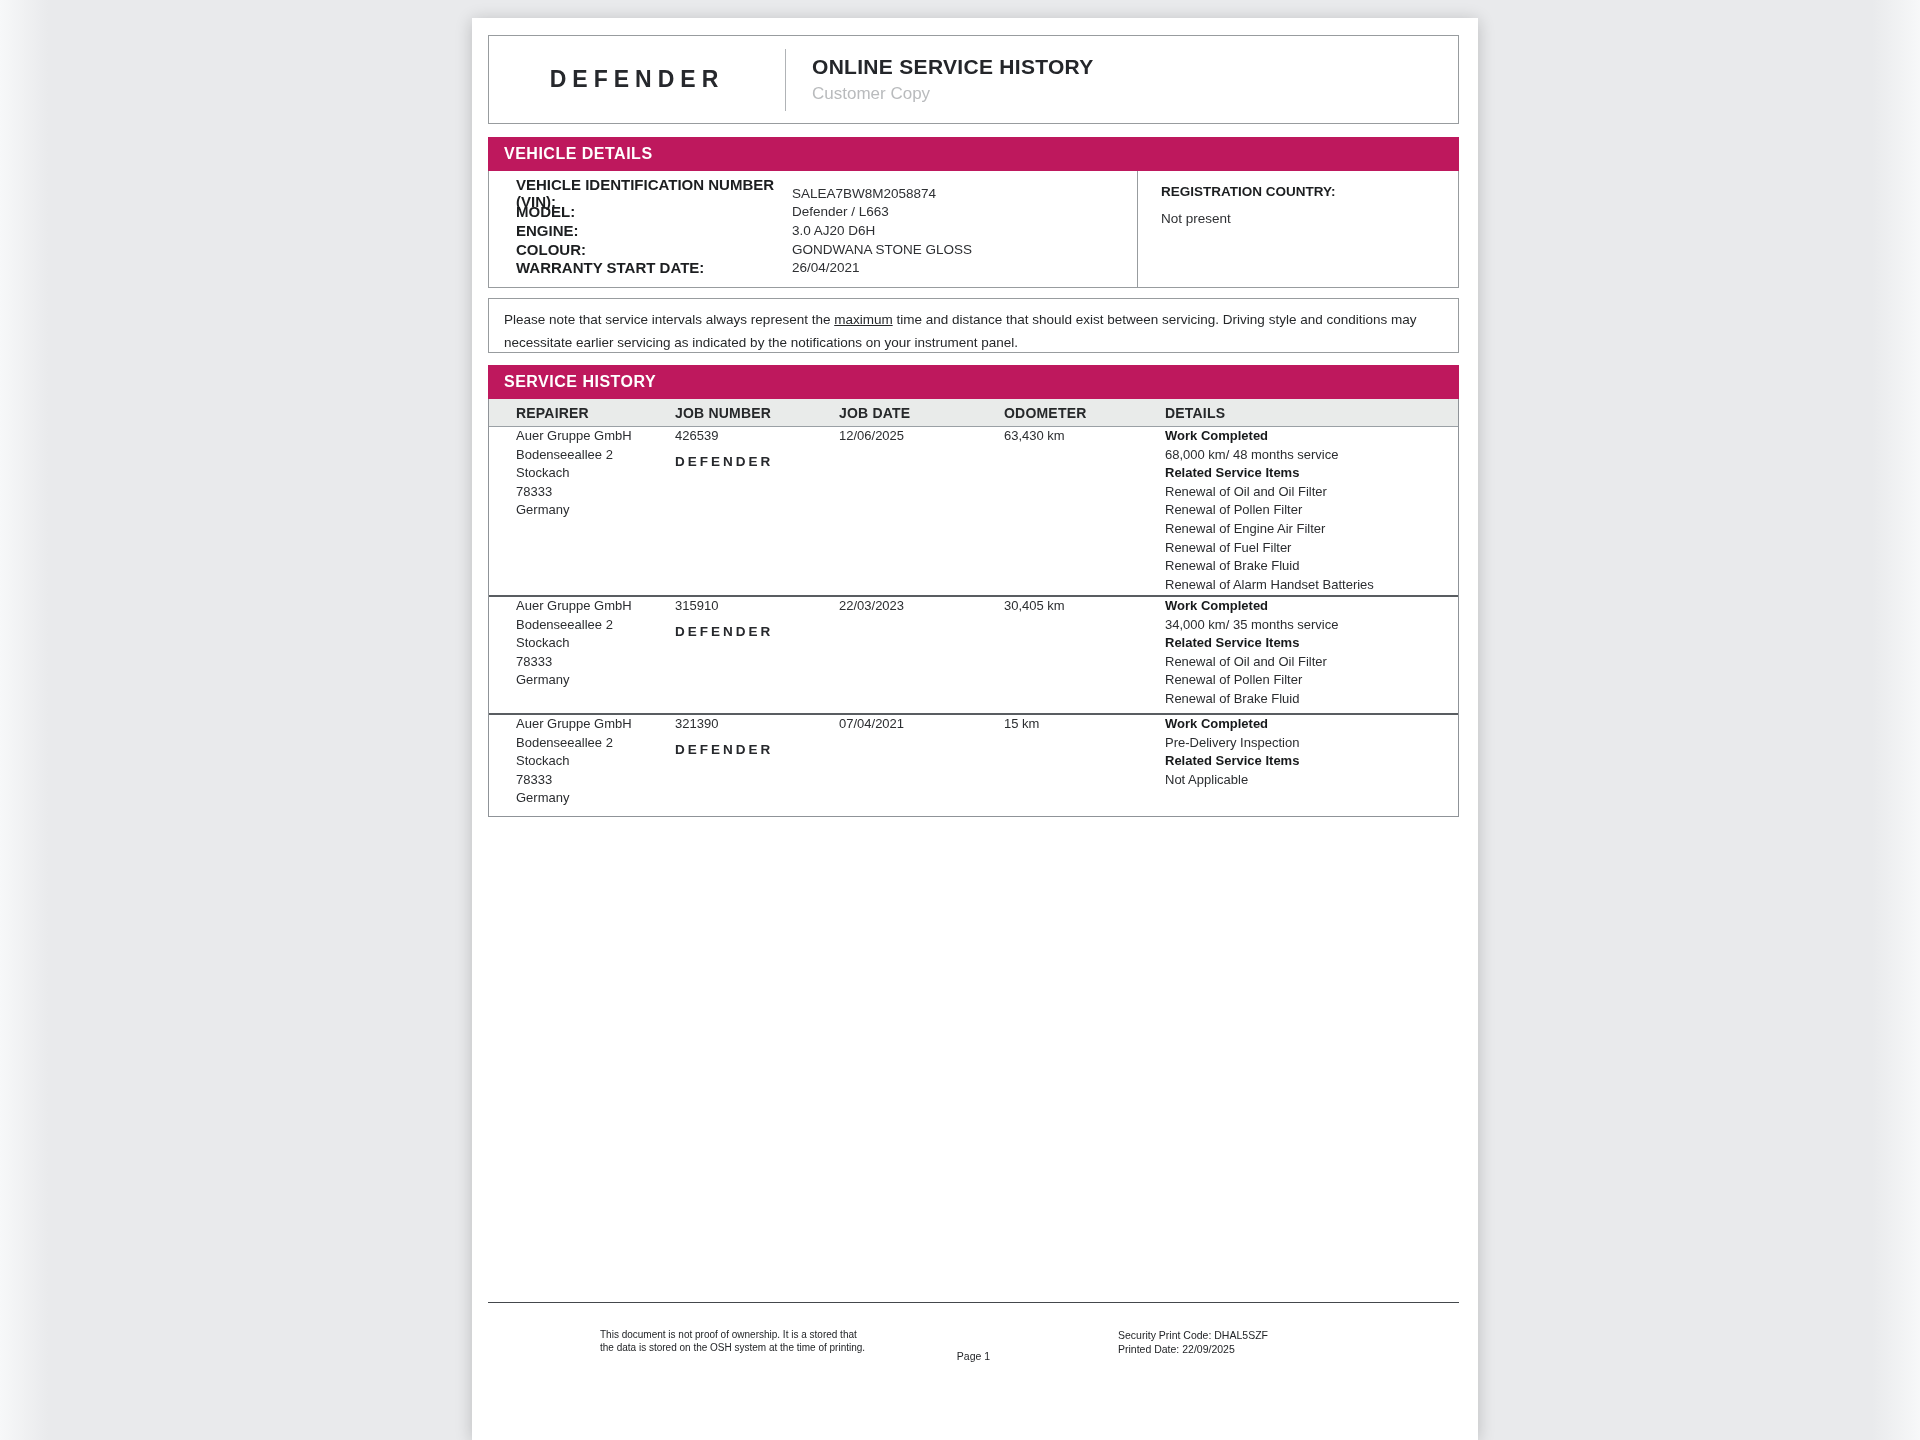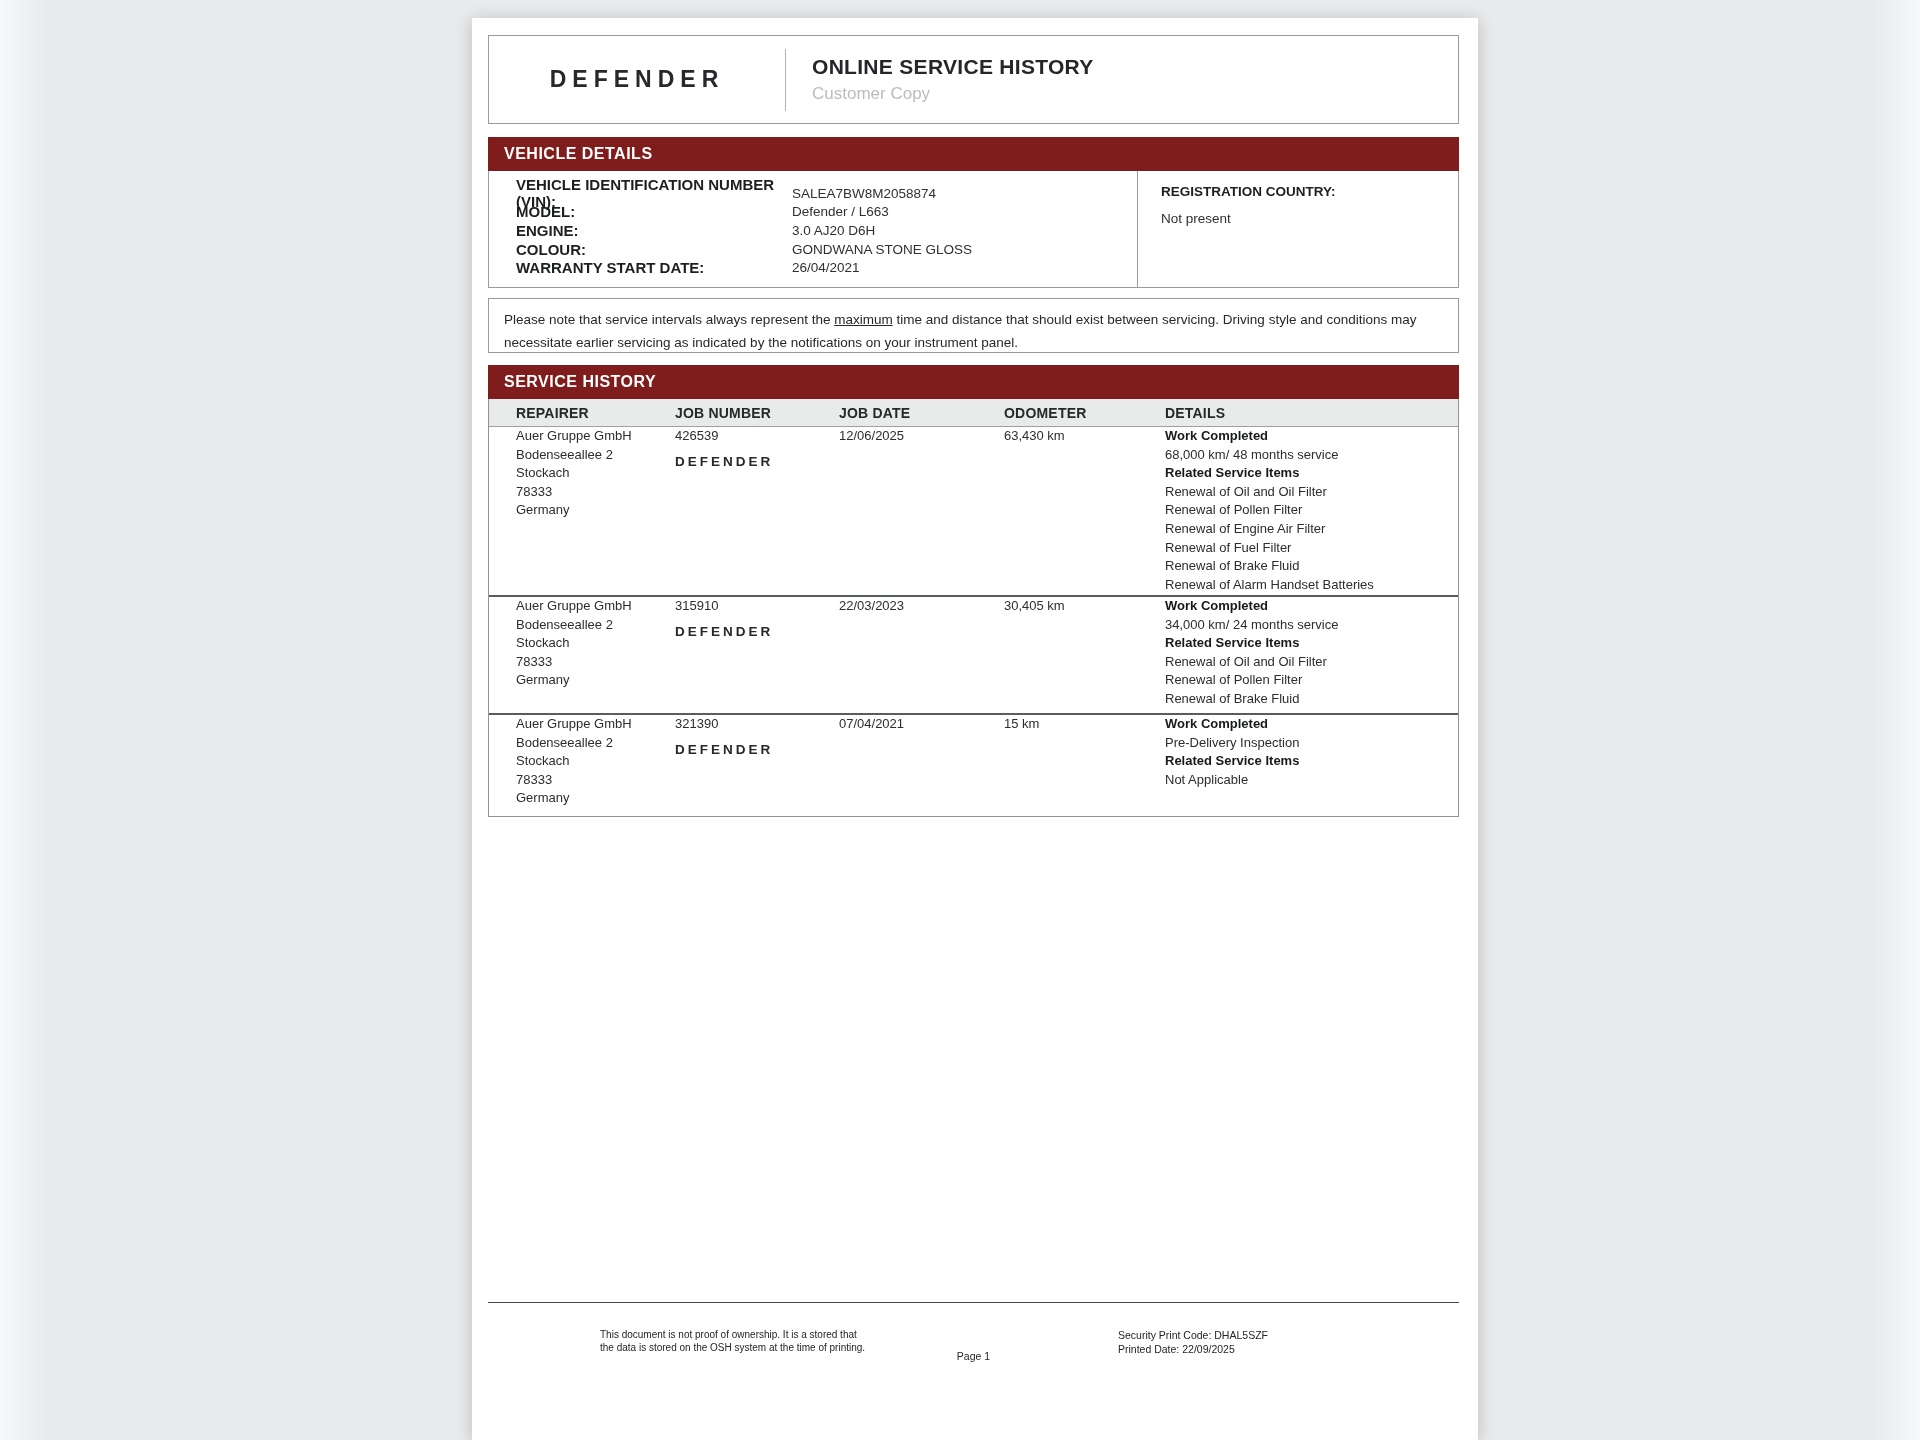--- a/index.html
+++ b/index.html
@@ -15,21 +15,21 @@
   .hdr-box { margin-top:17px; height:89px; border:1px solid #989c9f;
     display:flex; align-items:center; }
   .brand { width:296px; text-align:center; font-size:23px; font-weight:800;
     letter-spacing:6px; color:#26282c; }
   .hdr-divider { width:1px; height:62px; background:#b0b3b6; }
   .hdr-titles { padding-left:26px; }
   .hdr-title { font-size:21px; font-weight:700; color:#24262a; letter-spacing:.3px; }
   .hdr-sub { font-size:17px; color:#b9bbbd; margin-top:5px; }
 
   
-  .bar { height:34px; background:#7f1d1d; color:#ffffff; font-size:16px;
+  .bar { height:34px; background:#be185d; color:#ffffff; font-size:16px;
     font-weight:700; letter-spacing:.5px; display:flex; align-items:center;
     padding-left:16px; }
   .bar.vehicle { margin-top:13px; }
   .bar.service { margin-top:12px; }
 
   
   .veh-box { border:1px solid #989c9f; border-top:none; height:117px; display:flex; }
   .veh-left { width:648px; padding:13px 0 0 27px; }
   .veh-divider { width:1px; background:#989c9f; }
   .veh-right { flex:1; padding:13px 0 0 23px; }
@@ -166,21 +166,21 @@
               <div>Germany</div>
             </div>
             <div class="jobcell">
               <div>315910</div>
               <div class="row-logo">DEFENDER</div>
             </div>
             <div>22/03/2023</div>
             <div>30,405 km</div>
             <div>
               <div class="dline b">Work Completed</div>
-              <div class="dline">34,000 km/ 24 months service</div>
+              <div class="dline">34,000 km/ 35 months service</div>
               <div class="dline b">Related Service Items</div>
               <div class="dline">Renewal of Oil and Oil Filter</div>
               <div class="dline">Renewal of Pollen Filter</div>
               <div class="dline">Renewal of Brake Fluid</div>
             </div>
           </div>
           <div class="trow-grid srow" style="height: 103px;">
             <div>
               <div>Auer Gruppe GmbH</div>
               <div>Bodenseeallee 2</div>

